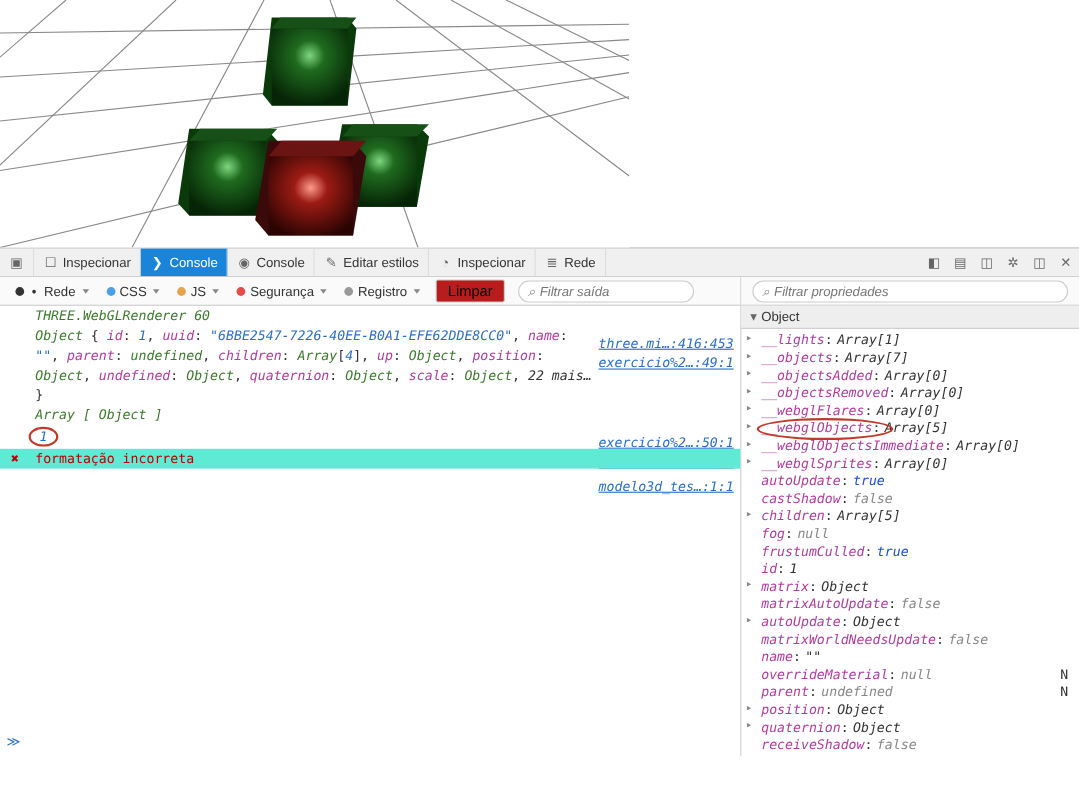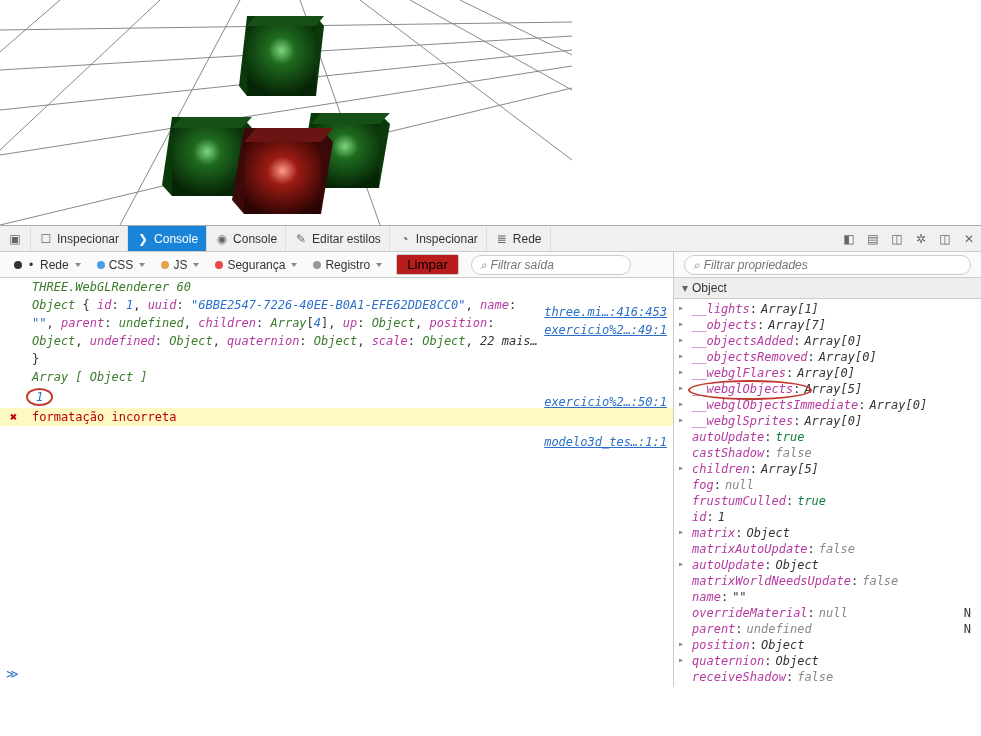--- a/index.html
+++ b/index.html
@@ -28,33 +28,33 @@
 .search input { border:0; outline:0; font-size:12px; font-style:italic; width:100%; }
 .ldot { width:10px; text-align:center; }
 .body { display:flex; align-items:stretch; }
 .console { flex:1; font-family: Consolas, monospace; font-size:12px; position:relative; }
 .line { padding:2px 4px 2px 32px; position:relative; }
 .line .src { position:absolute; right:6px; color:#2a6fc9; font-style:italic; text-decoration:underline; cursor:pointer;margin-top:25px; }
 .kw { color:#3a7b2b; font-style:italic; }
 .key { color:#b53aa0; font-style:italic; }
 .num { color:#2a6fc9; font-style:italic; }
 .str { font-style:italic; }
-.line.err { background:#fef9c3; color:#b00; }
+.line.err { background:#5eead4; color:#b00; }
 .line.err::before { content:"✖"; position:absolute; left:10px; color:#b00; }
 .encircle { border:2px solid #c0392b; border-radius:50%; padding:0 8px; display:inline-block; line-height:14px; margin-left:-6px; }
 .sidepanel { width:308px; border-left:1px solid #ccc; display:flex; flex-direction:column; }
 .sidepanel .subbar { padding:0 4px; }
 .side-head { background:#eee; border-bottom:1px solid #ccc; padding:3px 8px; display:flex; align-items:center; gap:4px; }
 .side-head .tri { color:#666; }
 .props { flex:1; overflow:auto; padding:2px 0; font-family: Consolas, monospace; font-size:12px; }
 .prop { padding:1px 4px 1px 18px; position:relative; display:flex; }
 .prop .tri { position:absolute; left:4px; color:#888; font-size:10px; cursor:pointer; }
 .prop .pname { color:#b53aa0;font-style:italic; }
 .prop .pval { color:#333; margin-left:4px;font-style:italic; }
-.prop .pval.bool-true { color:#15803d; }
+.prop .pval.bool-true { color:#1d4ed8; }
 .prop .pval.bool-false, .prop .pval.nullv { color:#888; }
 .prop .ntag { margin-left:auto; color:#333; padding-right:6px; }
 .prop.circled .pname, .prop.circled .pval { position:relative; }
 .prop.circled::after { content:""; position:absolute; left:14px; top:-1px; width:120px; height:16px; border:2px solid #c0392b; border-radius:50%; pointer-events:none; }
 .footer { position:absolute; bottom:0; left:0; width:24px; height:20px; color:#2a6fc9; font-family:monospace; padding-left:6px;}
 </style>
 </head>
 <body>
 
 <div class="viewport">

